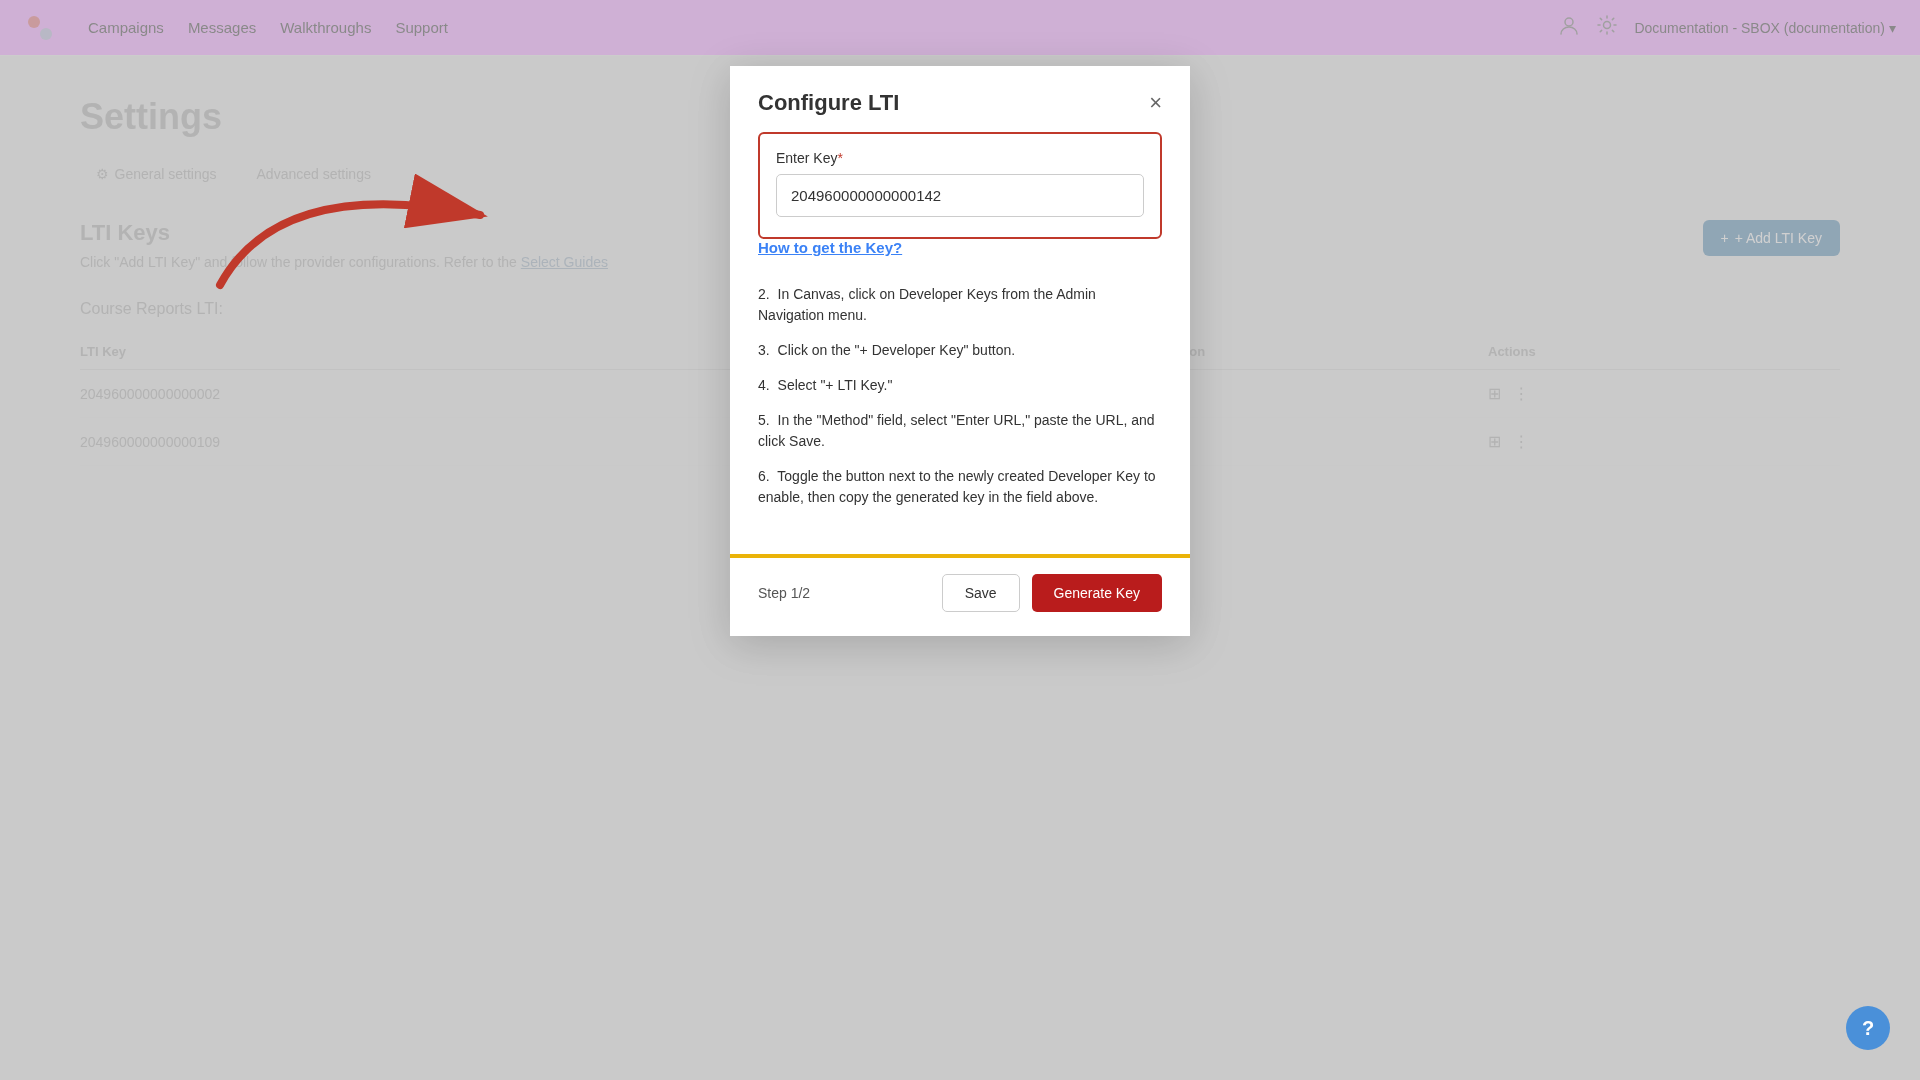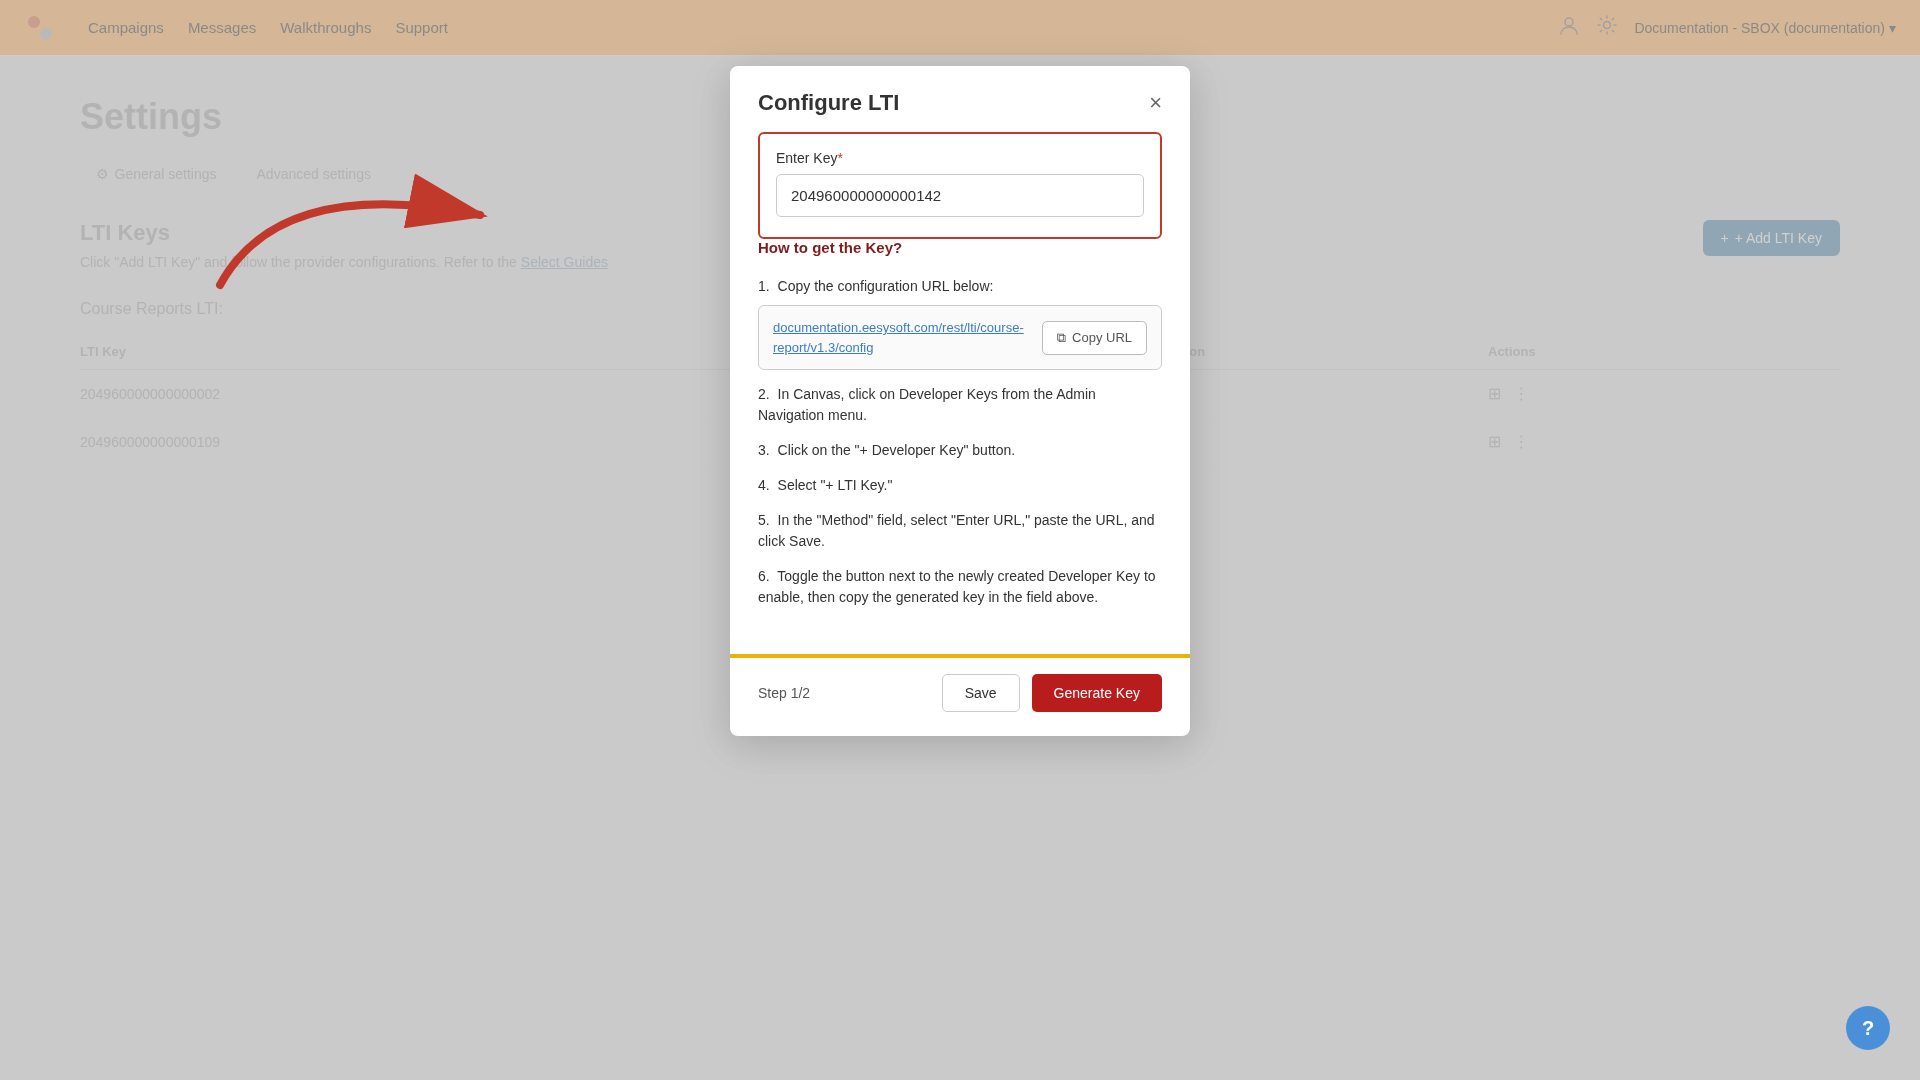--- a/index.html
+++ b/index.html
@@ -1,21 +1,21 @@
 <!DOCTYPE html>
 <html><head>
   <meta charset="utf-8">
   <style>
     * { box-sizing: border-box; margin: 0; padding: 0; }
     body { font-family: -apple-system, BlinkMacSystemFont, 'Segoe UI', sans-serif; background: #f5f5f5; width: 1920px; height: 1080px; overflow: hidden; position: relative; }
 
     
     .topnav {
       position: fixed; top: 0; left: 0; right: 0; height: 56px;
-      background: #fdba74; border-bottom: 1px solid #e8e8e8;
+      background: #f0abfc; border-bottom: 1px solid #e8e8e8;
       display: flex; align-items: center; padding: 0 24px; gap: 32px; z-index: 10;
     }
     .nav-logo { width: 32px; height: 32px; }
     .nav-links { display: flex; gap: 24px; }
     .nav-link { color: #555; font-size: 15px; text-decoration: none; cursor: pointer; }
     .nav-link:data-interactable { cursor: pointer; }
     .nav-right { margin-left: auto; display: flex; align-items: center; gap: 16px; }
     .nav-icon-btn { background: none; border: none; cursor: pointer; color: #666; font-size: 20px; }
     .nav-workspace { font-size: 14px; color: #555; display: flex; align-items: flex-end; gap: 4px; }
 
@@ -37,21 +37,21 @@
     
     .overlay {
       position: fixed; top: 0; left: 0; right: 0; bottom: 0;
       background: rgba(180,180,180,0.55); z-index: 100;
       display: flex; align-items: flex-start; justify-content: center;
       padding-top: 56px;
     }
 
     
     .modal {
-      background: #fff; border-radius: 8px; width: 460px;
+      background: #fff; border-radius: 0; width: 460px;
       box-shadow: 0 8px 40px rgba(0,0,0,0.18);
       position: relative; margin-top: 10px;
     }
     .modal-header {
       display: flex; align-items: center; justify-content: space-between;
       padding: 24px 28px 16px;
     }
     .modal-title { font-size: 22px; font-weight: 600; color: #333; }
     .modal-close { background: none; border: none; font-size: 22px; color: #666; cursor: pointer; line-height: 1; }
     .modal-body { padding: 0 28px 24px; }
@@ -62,21 +62,21 @@
       padding: 16px 16px 20px; 
     }
     .field-label { font-size: 14px; color: #333; margin-bottom: 8px; font-weight: 500; }
     .field-label .required { color: #c0392b; }
     .key-input {
       width: 100%; padding: 12px 14px; border: 1.5px solid #ccc;
       border-radius: 5px; font-size: 15px; color: #333; outline: none;
     }
 
     
-    .how-title { font-size: 15px; font-weight: 700; color: #7f1d1d; margin-bottom: 20px; }
+    .how-title { font-size: 15px; font-weight: 700; color: #3b82f6; margin-bottom: 28px; text-decoration: underline; }
     .steps-list { list-style: none; padding: 0; }
     .steps-list li { font-size: 14px; color: #333; margin-bottom: 14px; line-height: 1.5; padding-left: 0; }
     .steps-list li::before { content: none; }
     .step-num { margin-right: 4px; font-weight: 400; }
 
     
     .url-copy-box {
       display: flex; align-items: center; justify-content: space-between;
       border: 1.5px solid #ccc; border-radius: 6px; padding: 12px 14px;
       margin: 8px 0 8px; background: #fafafa;
@@ -228,32 +228,20 @@
       <div class="key-section" data-interactable="false">
         <div class="field-label" data-interactable="false">
           <span>Enter Key</span><span class="required">*</span>
         </div>
         <input class="key-input" type="text" data-interactable="true" value="204960000000000142" style="">
       </div>
 
       <div class="how-title" data-interactable="false">How to get the Key?</div>
       <ol class="steps-list" data-interactable="false">
         <li data-interactable="false">
-          <span class="step-num" data-interactable="false">1.</span>
-          <span data-interactable="false">Copy the configuration URL below:</span>
-          
-          <div class="url-copy-box" data-interactable="false">
-            <span class="url-text" data-interactable="false">documentation.eesysoft.com/rest/lti/course-report/v1.3/config</span>
-            <button class="copy-url-btn" data-interactable="true">
-              <span data-interactable="false">⧉</span>
-              <span data-interactable="false">Copy URL</span>
-            </button>
-          </div>
-        </li>
-        <li data-interactable="false">
           <span class="step-num" data-interactable="false">2.</span>
           <span data-interactable="false">In Canvas, click on Developer Keys from the Admin Navigation menu.</span>
         </li>
         <li data-interactable="false">
           <span class="step-num" data-interactable="false">3.</span>
           <span data-interactable="false">Click on the "+ Developer Key" button.</span>
         </li>
         <li data-interactable="false">
           <span class="step-num" data-interactable="false">4.</span>
           <span data-interactable="false">Select "+ LTI Key."</span>

